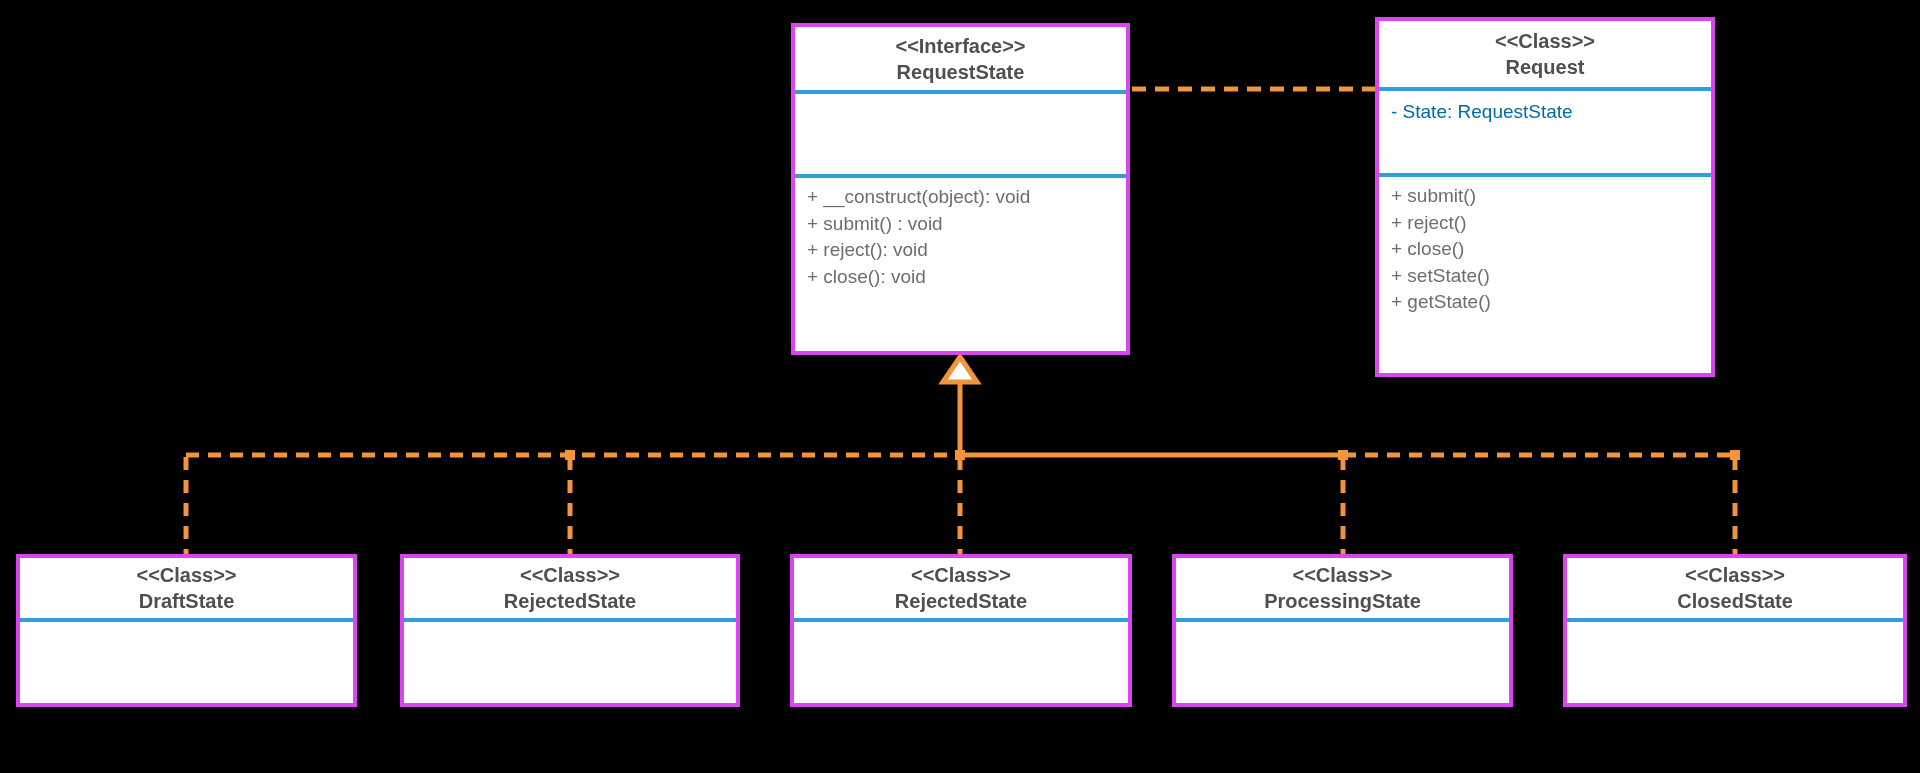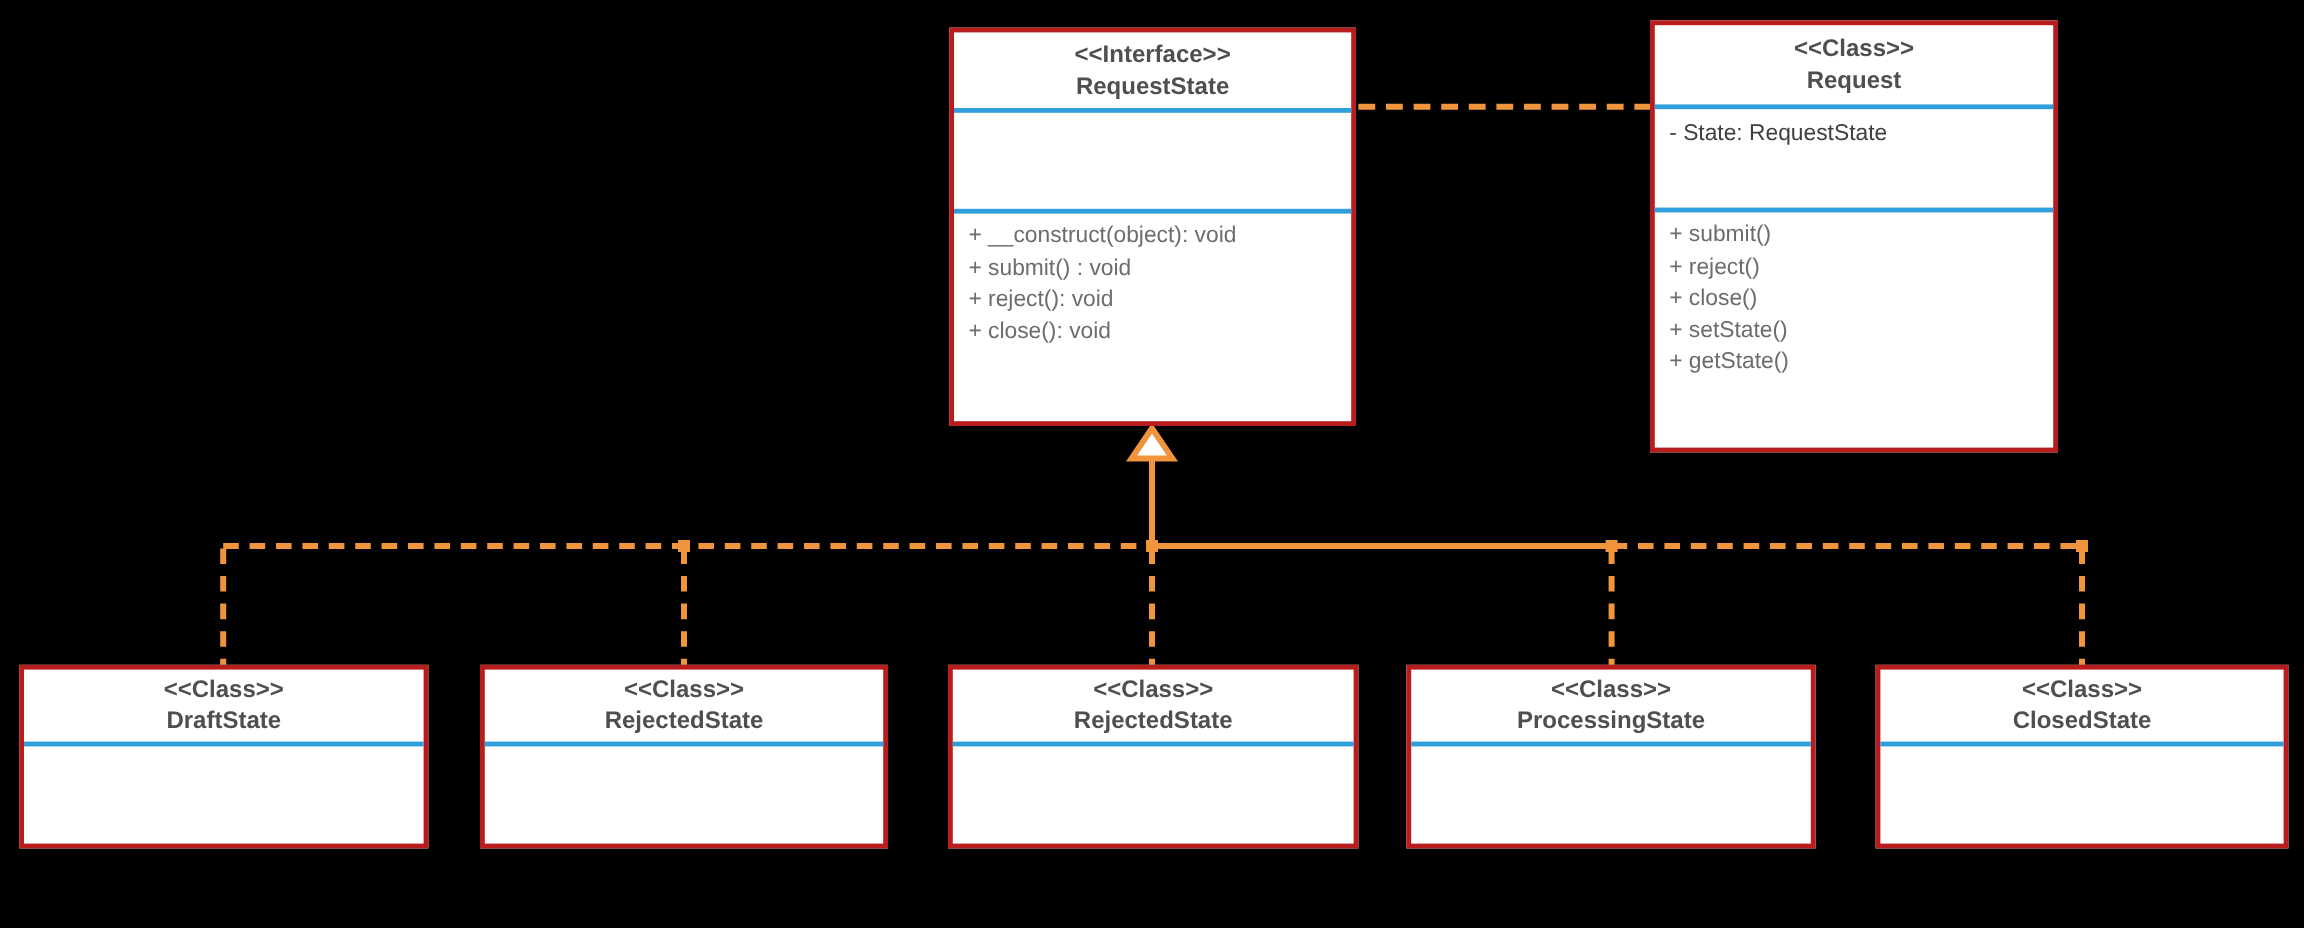--- a/index.html
+++ b/index.html
@@ -10,21 +10,21 @@
     position: relative;
     width: 1920px;
     height: 773px;
     background: #000;
     overflow: hidden;
   }
 
   .uml-box {
     position: absolute;
     background: #fff;
-    border: 4px solid #b91c1c;
+    border: 4px solid #d946ef;
     display: flex;
     flex-direction: column;
   }
 
   .uml-title {
     border-bottom: 4px solid #2E9FDA;
     display: flex;
     flex-direction: column;
     align-items: center;
     justify-content: center;
@@ -33,21 +33,21 @@
     font-size: 20px;
     line-height: 26px;
     color: #4F4F4F;
     flex: 0 0 auto;
   }
 
   .uml-attrs {
     border-bottom: 4px solid #2E9FDA;
     font-size: 19px;
     line-height: 26px;
-    color: #404040;
+    color: #0369a1;
     padding: 8px 0 0 12px;
     flex: 0 0 auto;
   }
 
   .uml-methods {
     font-size: 19px;
     line-height: 26.5px;
     color: #6D6D6D;
     padding: 6px 12px 0 12px;
     flex: 1 1 auto;

